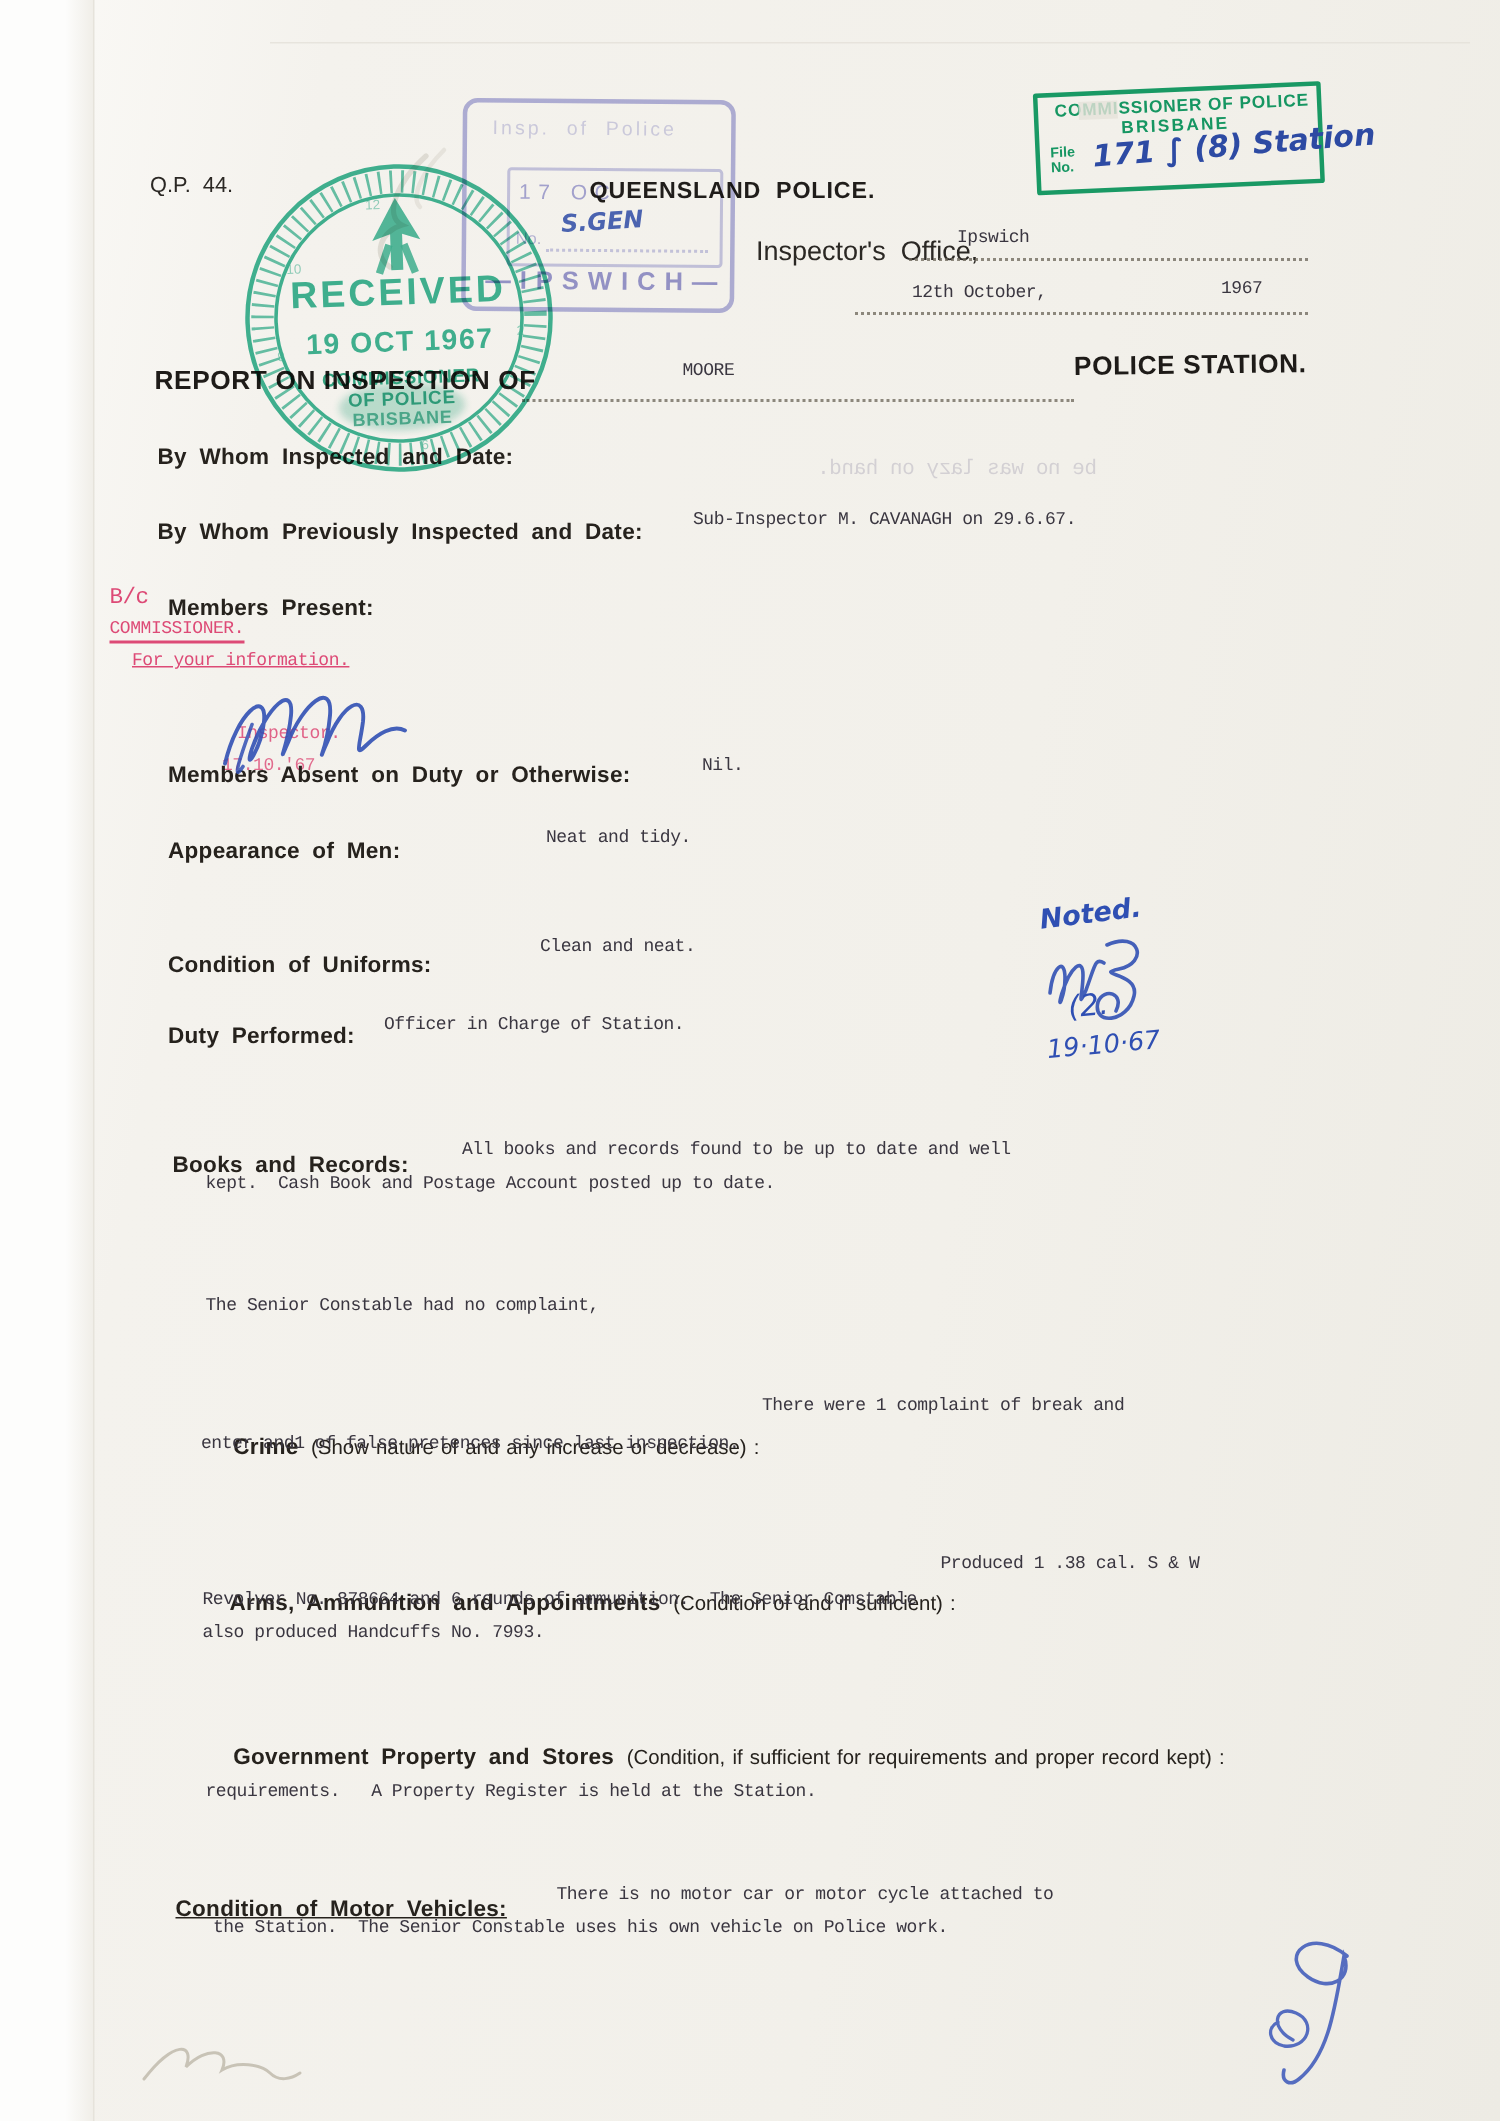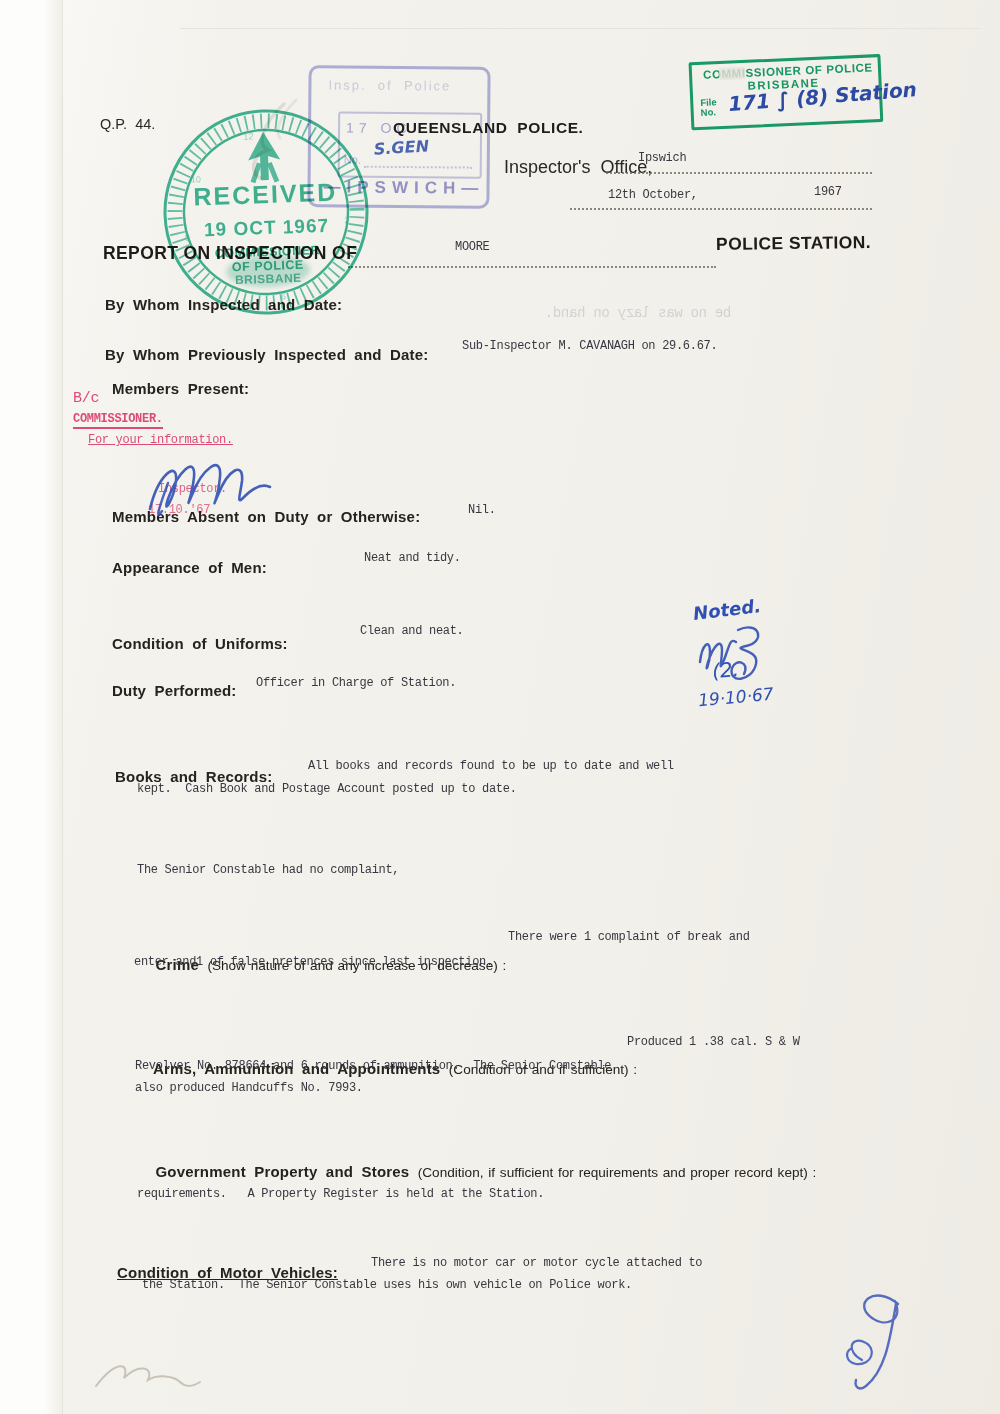--- a/index.html
+++ b/index.html
@@ -54,22 +54,22 @@
   <div class="tw" style="left:455px;top:240px;">MOORE</div>
   <div class="abs" style="left:716px;top:233px;font-weight:700;font-size:17.5px;letter-spacing:.4px;color:#1e1b18;white-space:pre;transform:rotate(-.7deg);">POLICE STATION.</div>
 
   <div class="lbl" style="left:105px;top:296px;">By Whom Inspected and Date:</div>
   <div class="tw bleed" style="left:545px;top:305px;">be no was lazy on hand.</div>
 
   <div class="lbl" style="left:105px;top:346px;">By Whom Previously Inspected and Date:</div>
   <div class="tw" style="left:462px;top:339px;">Sub-Inspector M. CAVANAGH on 29.6.67.</div>
 
   <div class="tw red" style="left:73px;top:390px;font-size:15px;">B/c</div>
-  <div class="lbl" style="left:112px;top:380px;">Members Present:</div>
-  <div class="tw red" style="left:73px;top:412px;border-bottom:2px solid #dd4a76;padding-bottom:1px;font-weight:bold;">COMMISSIONER.</div>
+  <div class="lbl" style="left:112px;top:397px;">Members Present:</div>
+  <div class="tw red" style="left:73px;top:412px;border-bottom:2px solid #dd4a76;padding-bottom:1px;">COMMISSIONER.</div>
   <div class="tw red" style="left:88px;top:433px;text-decoration:underline;">For your information.</div>
 
   <div class="tw red" style="left:158px;top:482px;opacity:.85;">Inspector.</div>
   <div class="tw red" style="left:148px;top:503px;opacity:.8;">17.10.'67</div>
 
   <div class="lbl" style="left:112px;top:508px;">Members Absent on Duty or Otherwise:</div>
   <div class="tw" style="left:468px;top:503px;">Nil.</div>
 
   <div class="lbl" style="left:112px;top:559px;">Appearance of Men:</div>
   <div class="tw" style="left:364px;top:551px;">Neat and tidy.</div>

